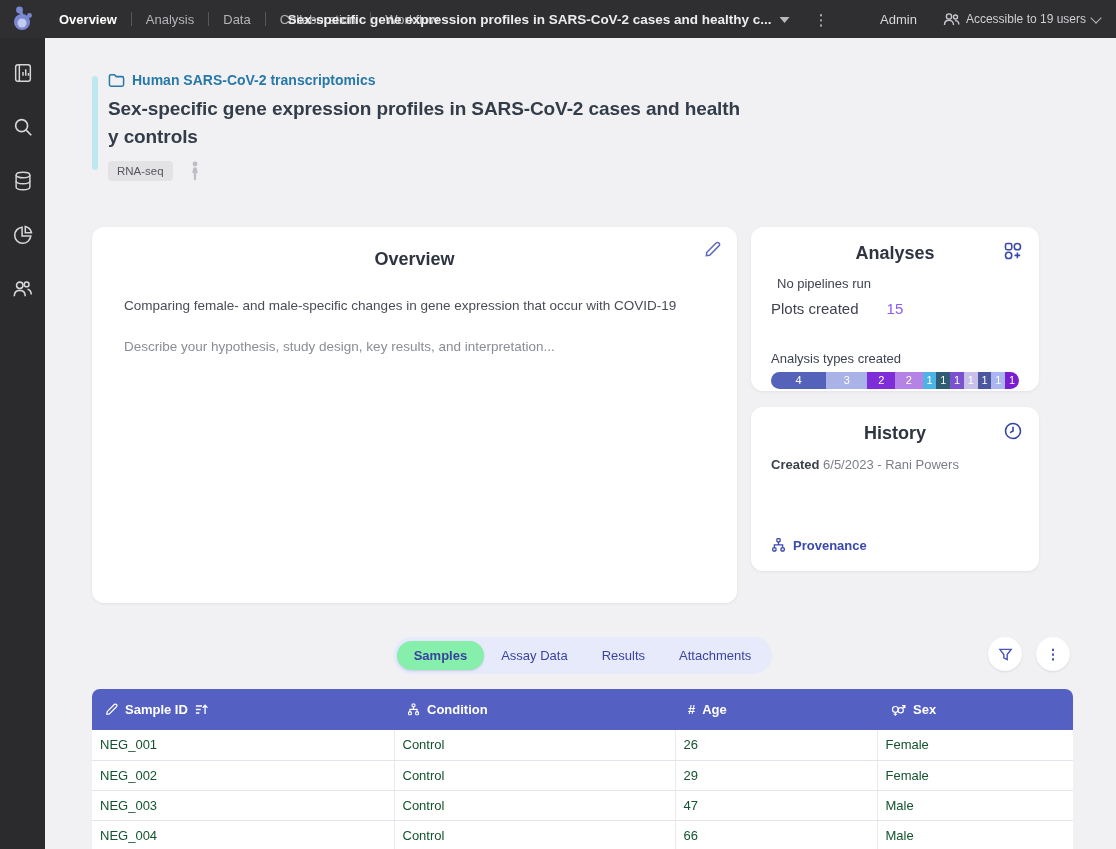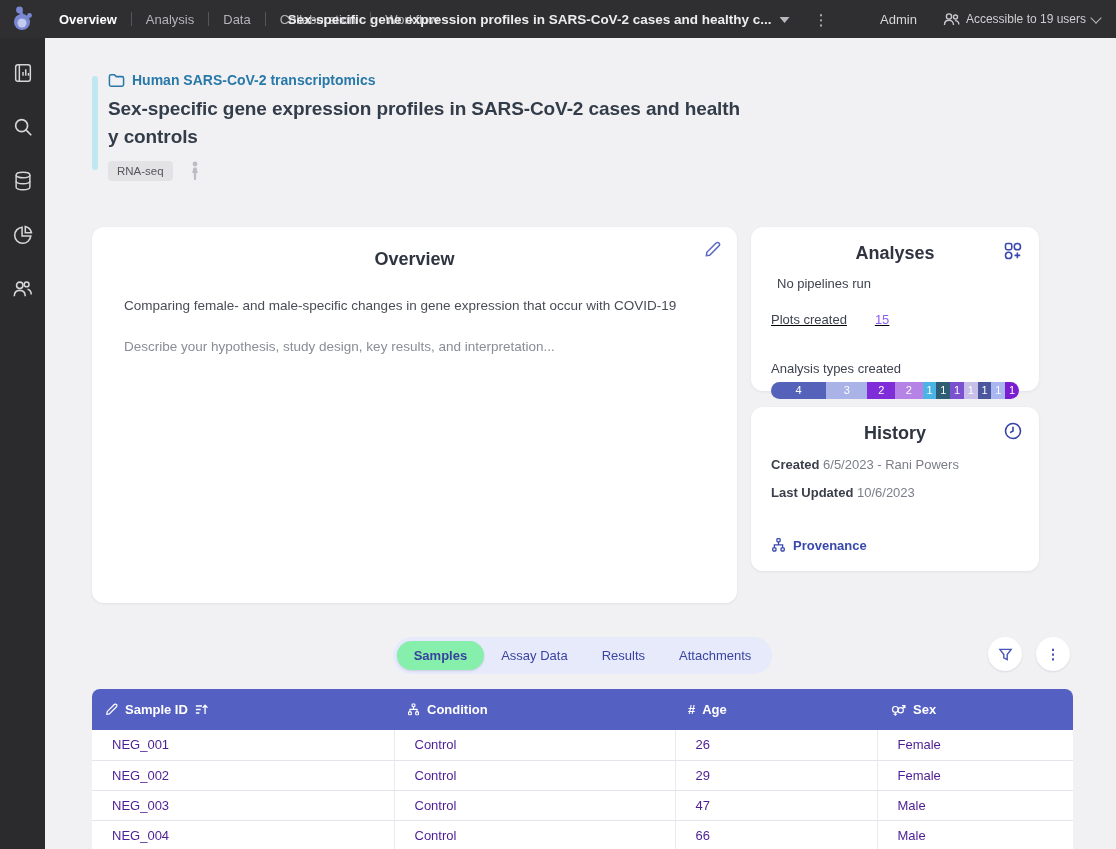--- a/index.html
+++ b/index.html
@@ -55,21 +55,21 @@
   .card-overview { width:645px; height:376px; padding:22px 32px; position:relative; }
   .right-col { width:288px; display:flex; flex-direction:column; gap:16px; }
   .card-sm { height:164px; padding:16px 20px; position:relative; }
   .card-title { text-align:center; font-size:18px; font-weight:700; color:#2e3440; }
   .card-icon { position:absolute; top:14px; right:16px; cursor:pointer; }
 
   .ov-p1 { margin-top:28px; font-size:13.5px; color:#4a4d57; }
   .ov-p2 { margin-top:26px; font-size:13.5px; color:#8b8d96; cursor:text; }
 
   .an-line { font-size:13px; color:#3f4350; margin-top:12px;margin-left:6px; }
-  .an-plots { display:flex; gap:28px; font-size:13px; margin-top:21px;text-decoration:underline; }
+  .an-plots { display:flex; gap:28px; font-size:15px; margin-top:9px; }
   .an-plots .lbl { color:#3f4350; }
   .an-plots .val { color:#8b5cf6; }
   .an-types-lbl { font-size:13px; color:#3f4350; margin-top:34px; }
   .type-bar { display:flex; height:17px; border-radius:9px; overflow:hidden; margin-top:6px; }
   .seg { flex-basis:0; color:#ffffff; font-size:11px; text-align:center; line-height:17px; }
 
   .hist-row { font-size:13px; margin-top:13px; }
   .hist-row .lbl { color:#3a3f4b; font-weight:700; }
   .hist-row .val { color:#7b7e88; }
   .prov-link { position:absolute; bottom:18px; left:20px; display:flex; align-items:center;
@@ -90,22 +90,22 @@
 
   
   .tbl-wrap { margin-top:16px; }
   table { width:981px; border-collapse:collapse; table-layout:fixed; }
   thead th { background:#5561c2; color:#ffffff; font-size:13px; font-weight:600;
     text-align:left; height:41px; padding-left:13px; }
   thead th:first-child { border-top-left-radius:8px; }
   thead th:last-child { border-top-right-radius:8px; }
   .th-inner { display:flex; align-items:center; gap:7px; }
   .col-1 { width:302px; } .col-2 { width:281px; } .col-3 { width:202px; } .col-4 { width:196px; }
-  tbody td { background:#ffffff; font-size:13px; color:#4c1d95; height:30px;
-    padding-left:20px; border-bottom:1px solid #e4e4ea; border-right:1px solid #e9e9ef; }
+  tbody td { background:#ffffff; font-size:13px; color:#14532d; height:30px;
+    padding-left:8px; border-bottom:1px solid #e4e4ea; border-right:1px solid #e9e9ef; }
   tbody td:last-child { border-right:none; }
   .hash { font-size:13px; font-weight:700; }
 </style>
 </head>
 <body>
 
 <nav class="topbar">
   <div class="logo-wrap">
     <svg width="24" height="26" viewBox="0 0 24 26">
       <circle cx="11" cy="16" r="8" fill="#7a88d4"></circle>
@@ -253,24 +253,20 @@
         <h2 class="card-title">History</h2>
         <span class="card-icon">
           <svg width="20" height="20" viewBox="0 0 24 24" fill="none" stroke="#3343a8" stroke-width="1.9">
             <circle cx="12" cy="12" r="9"></circle>
             <path d="M12 7 V12 L8.5 14"></path>
           </svg>
         </span>
         <div class="hist-row">
           <span class="lbl">Created</span>
           <span class="val">6/5/2023 - Rani Powers</span>
-        </div>
-        <div class="hist-row">
-          <span class="lbl">Last Updated</span>
-          <span class="val">10/6/2023</span>
         </div>
         <div class="prov-link">
           <svg width="15" height="16" viewBox="0 0 16 16" fill="none" stroke="#3949ab" stroke-width="1.4">
             <rect x="6.3" y="1.2" width="3.4" height="3.4" rx="0.8"></rect>
             <path d="M8 4.6 V7.8 M3.6 11 V7.8 H12.4 V11"></path>
             <rect x="1.9" y="11" width="3.4" height="3.4" rx="0.8"></rect>
             <rect x="10.7" y="11" width="3.4" height="3.4" rx="0.8"></rect>
           </svg>
           <span>Provenance</span>
         </div>

